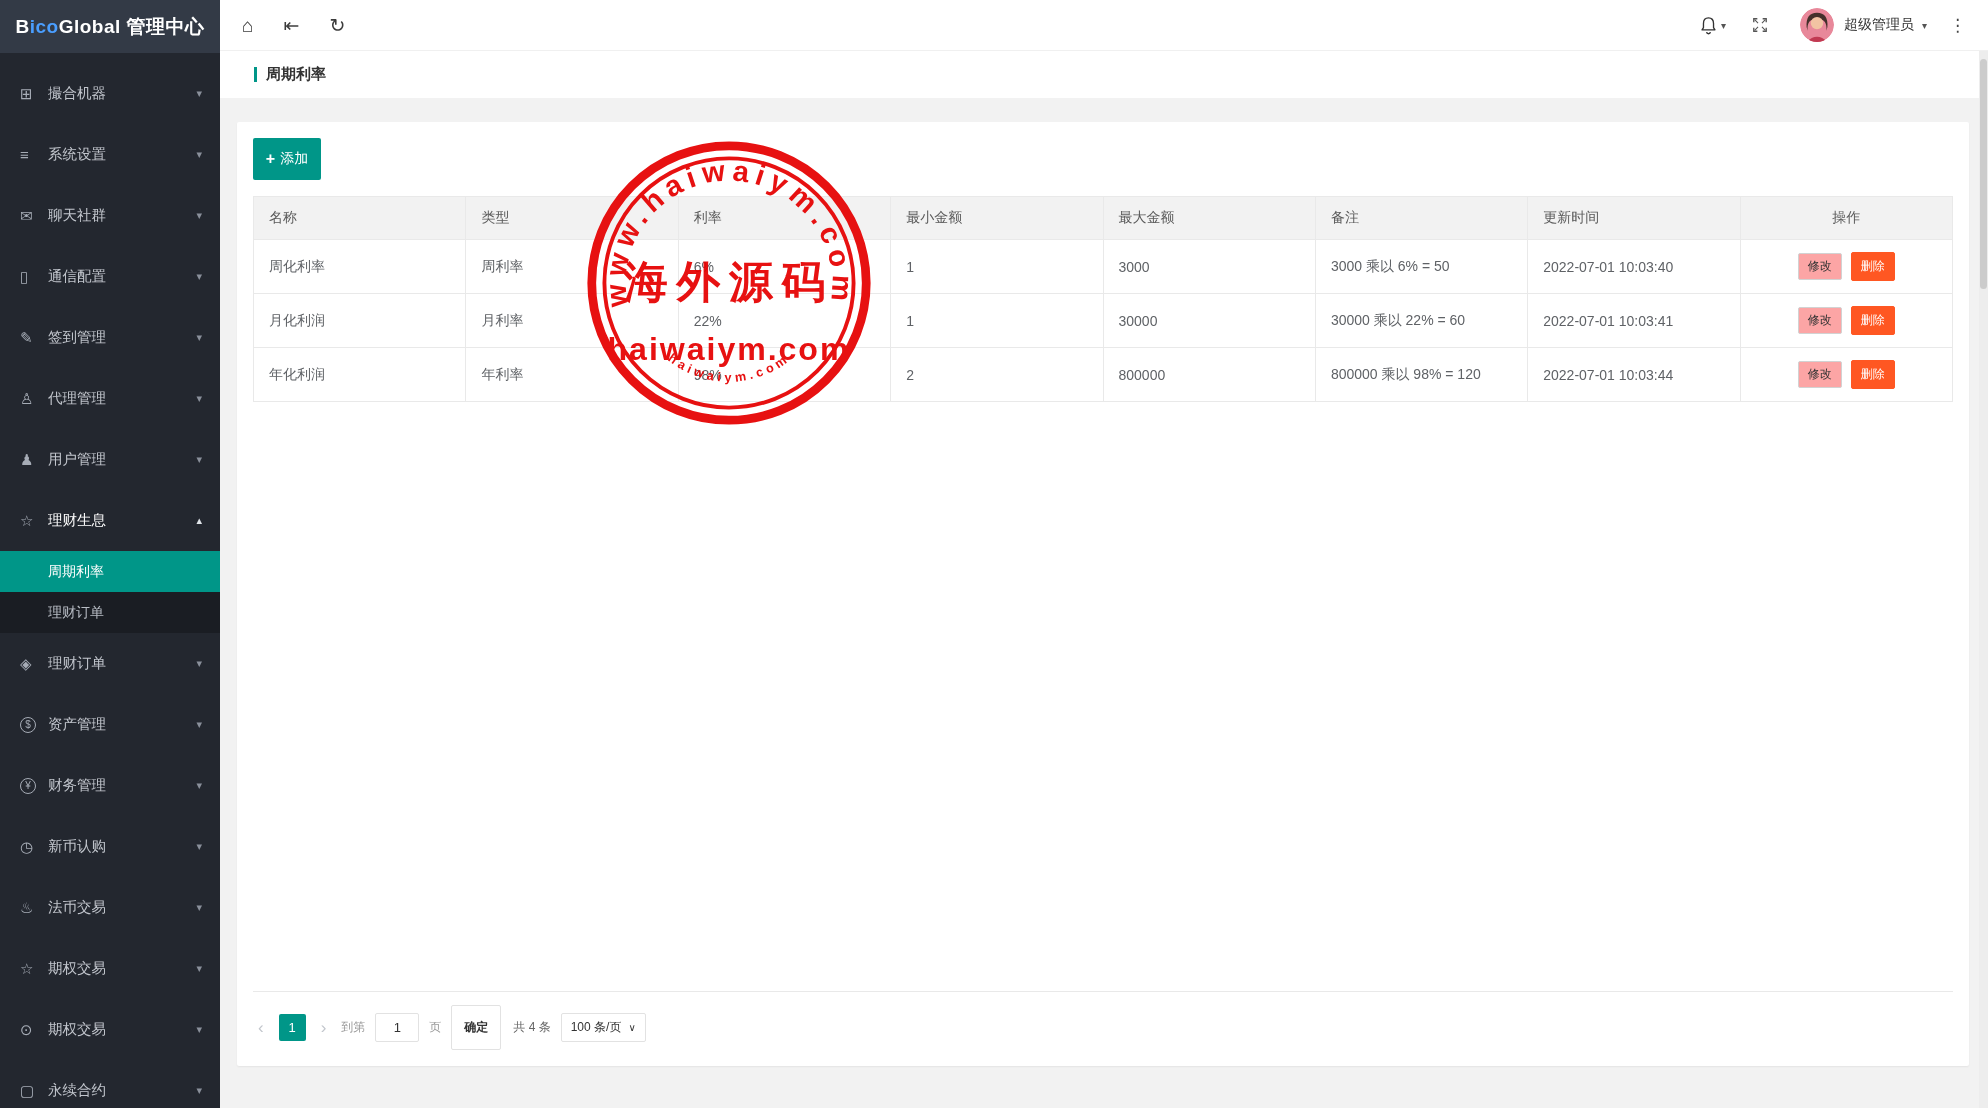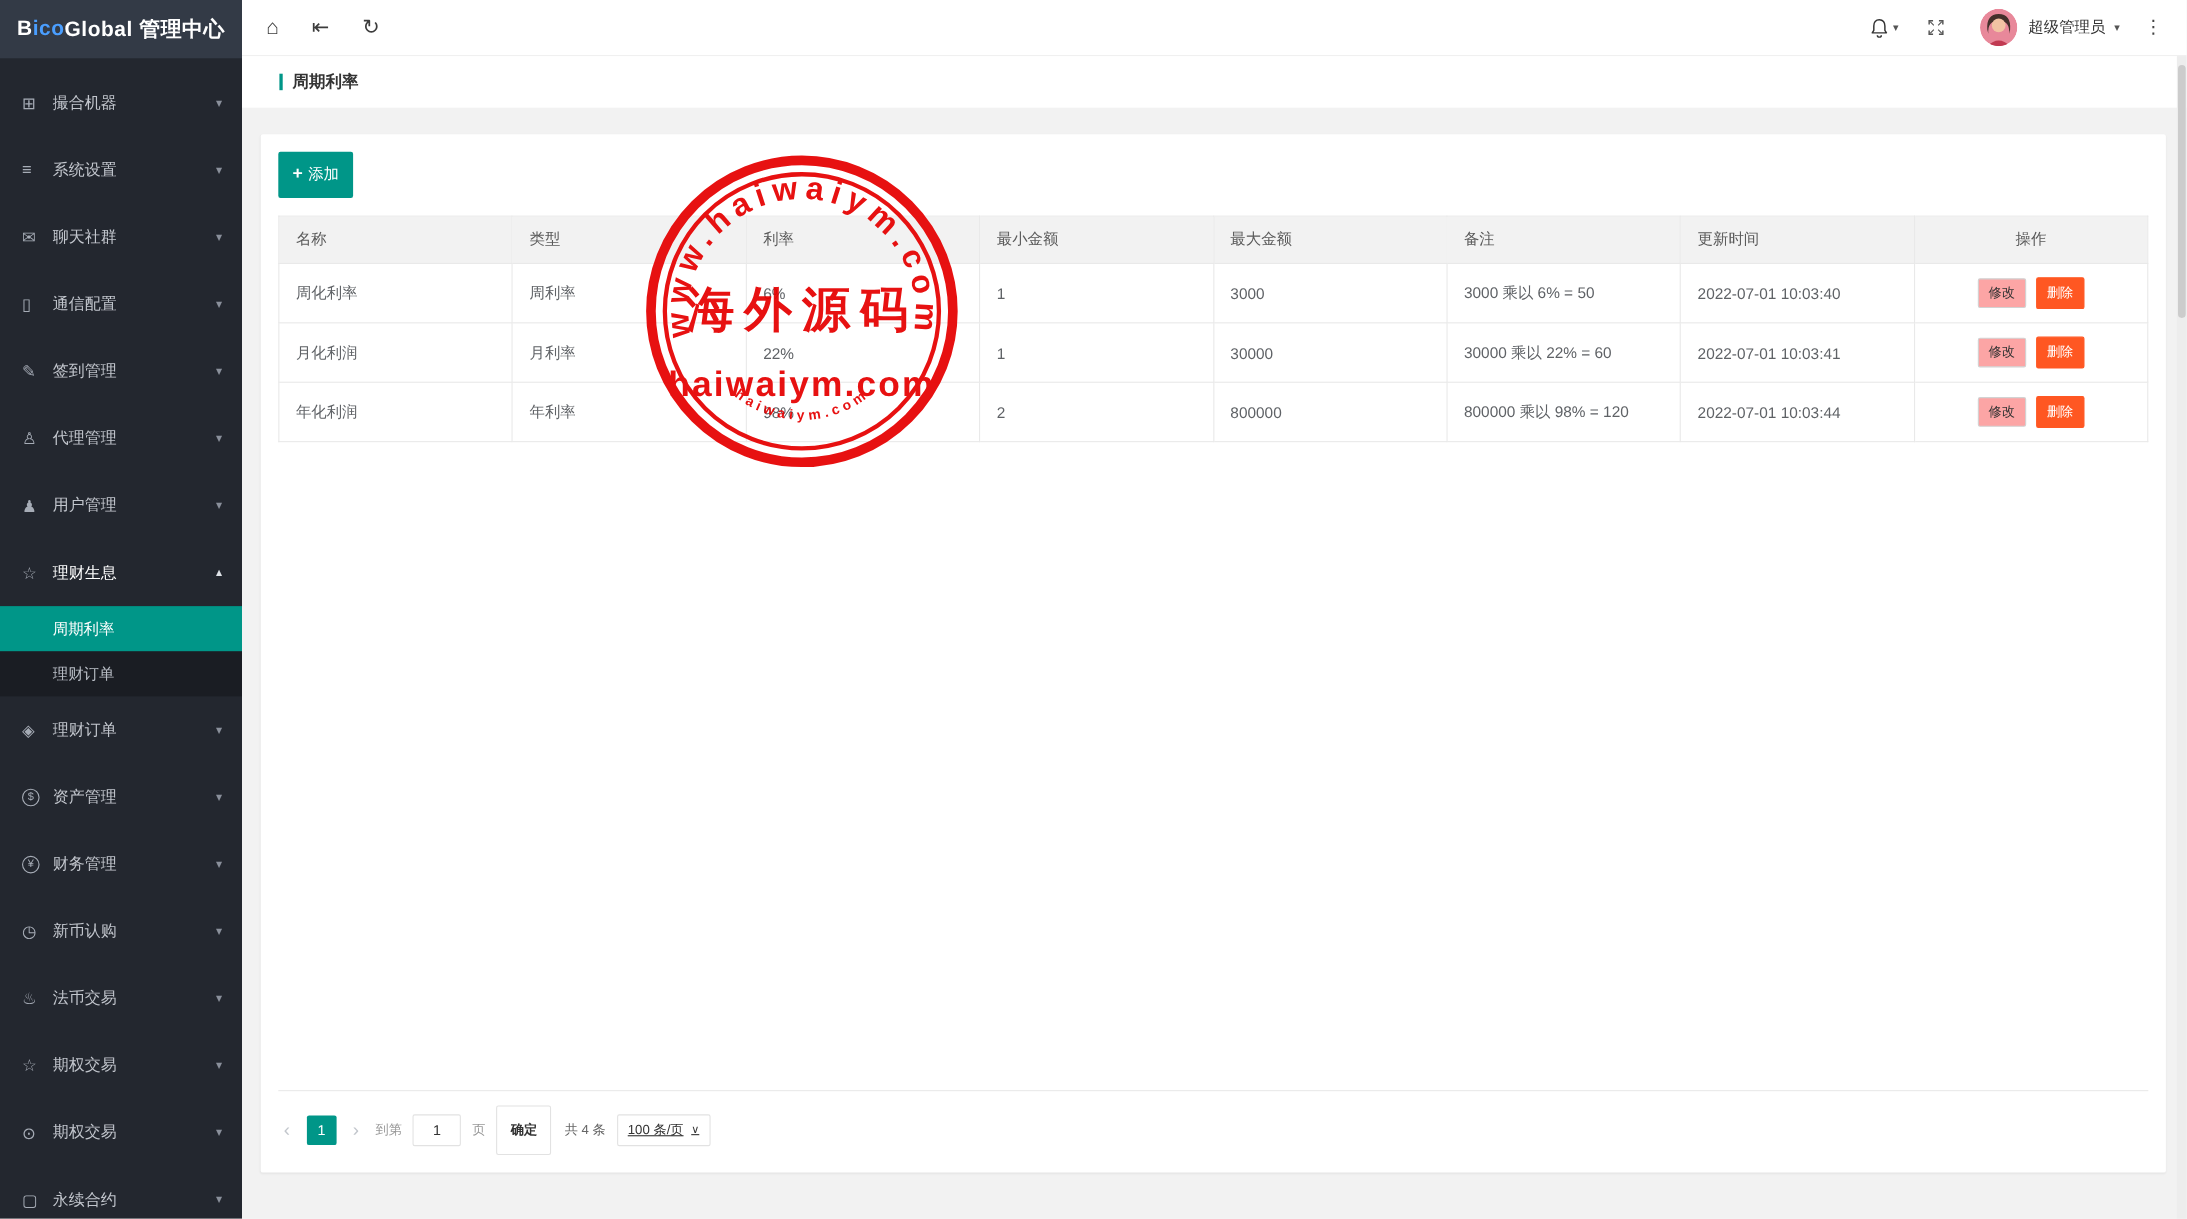--- a/index.html
+++ b/index.html
@@ -70,21 +70,21 @@
   .pg-arrow { color:#c2c6cc; font-size:17px; padding:0 5px; cursor:pointer; line-height:1; }
   .pg-num { min-width:27px; height:27px; background:#009688; color:#fff; display:flex;
             align-items:center; justify-content:center; border-radius:2px; font-size:13px; cursor:pointer; }
   .pg-text { color:#999; }
   .pg-input { width:44px; height:29px; border:1px solid #e2e2e2; border-radius:2px; text-align:center;
               font-size:13px; color:#333; font-family:inherit; }
   .pg-btn { height:45px; padding:0 12px; background:#fff; border:1px solid #e2e2e2; border-radius:2px;
             font-size:12px; color:#333; font-weight:bold; cursor:pointer; font-family:inherit; }
   .pg-total { color:#666; margin-left:2px; }
   .pg-size { height:29px; border:1px solid #e2e2e2; border-radius:2px; display:flex; align-items:center;
-             padding:0 9px; gap:7px; color:#333; cursor:pointer; background:#fff;text-decoration:underline; }
+             padding:0 9px; gap:7px; color:#333; cursor:pointer; background:#fff; }
   .pg-size .sel-caret { font-size:10px; color:#333; }
 
   
   .stamp { position:absolute; left:583px; top:137px; width:292px; height:292px;
            z-index:30; pointer-events:none; opacity:.93; }
 
   
   .scrollbar { position:absolute; right:0; top:51px; bottom:0; width:9px; background:#ededed; z-index:40; }
   .scroll-thumb { position:absolute; right:1px; top:8px; width:7px; height:230px; background:#cccccc; border-radius:4px; }
 </style>

